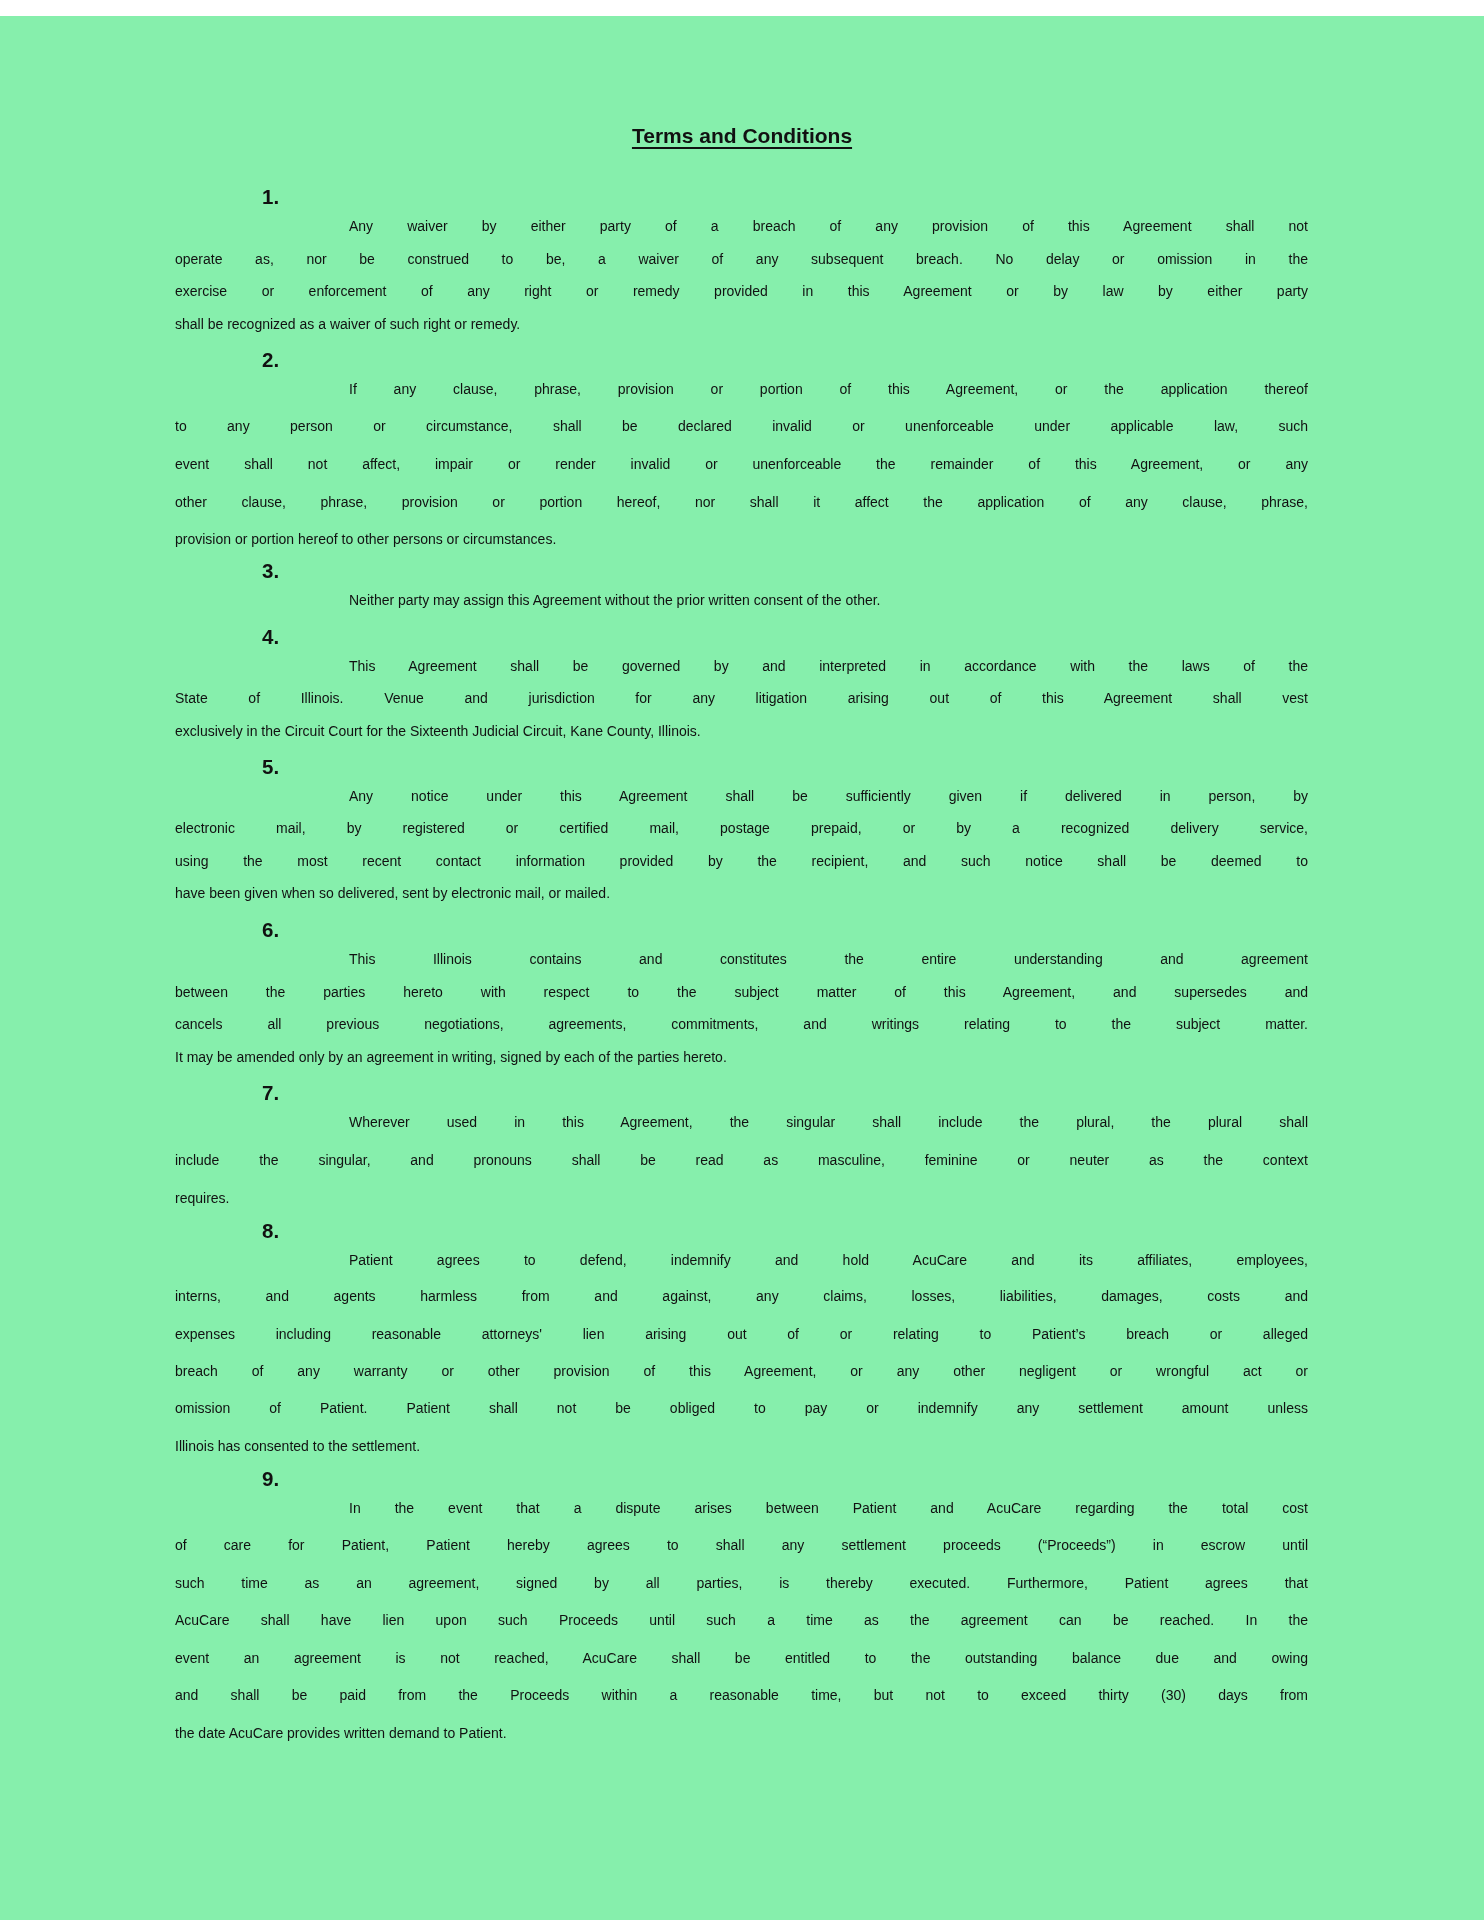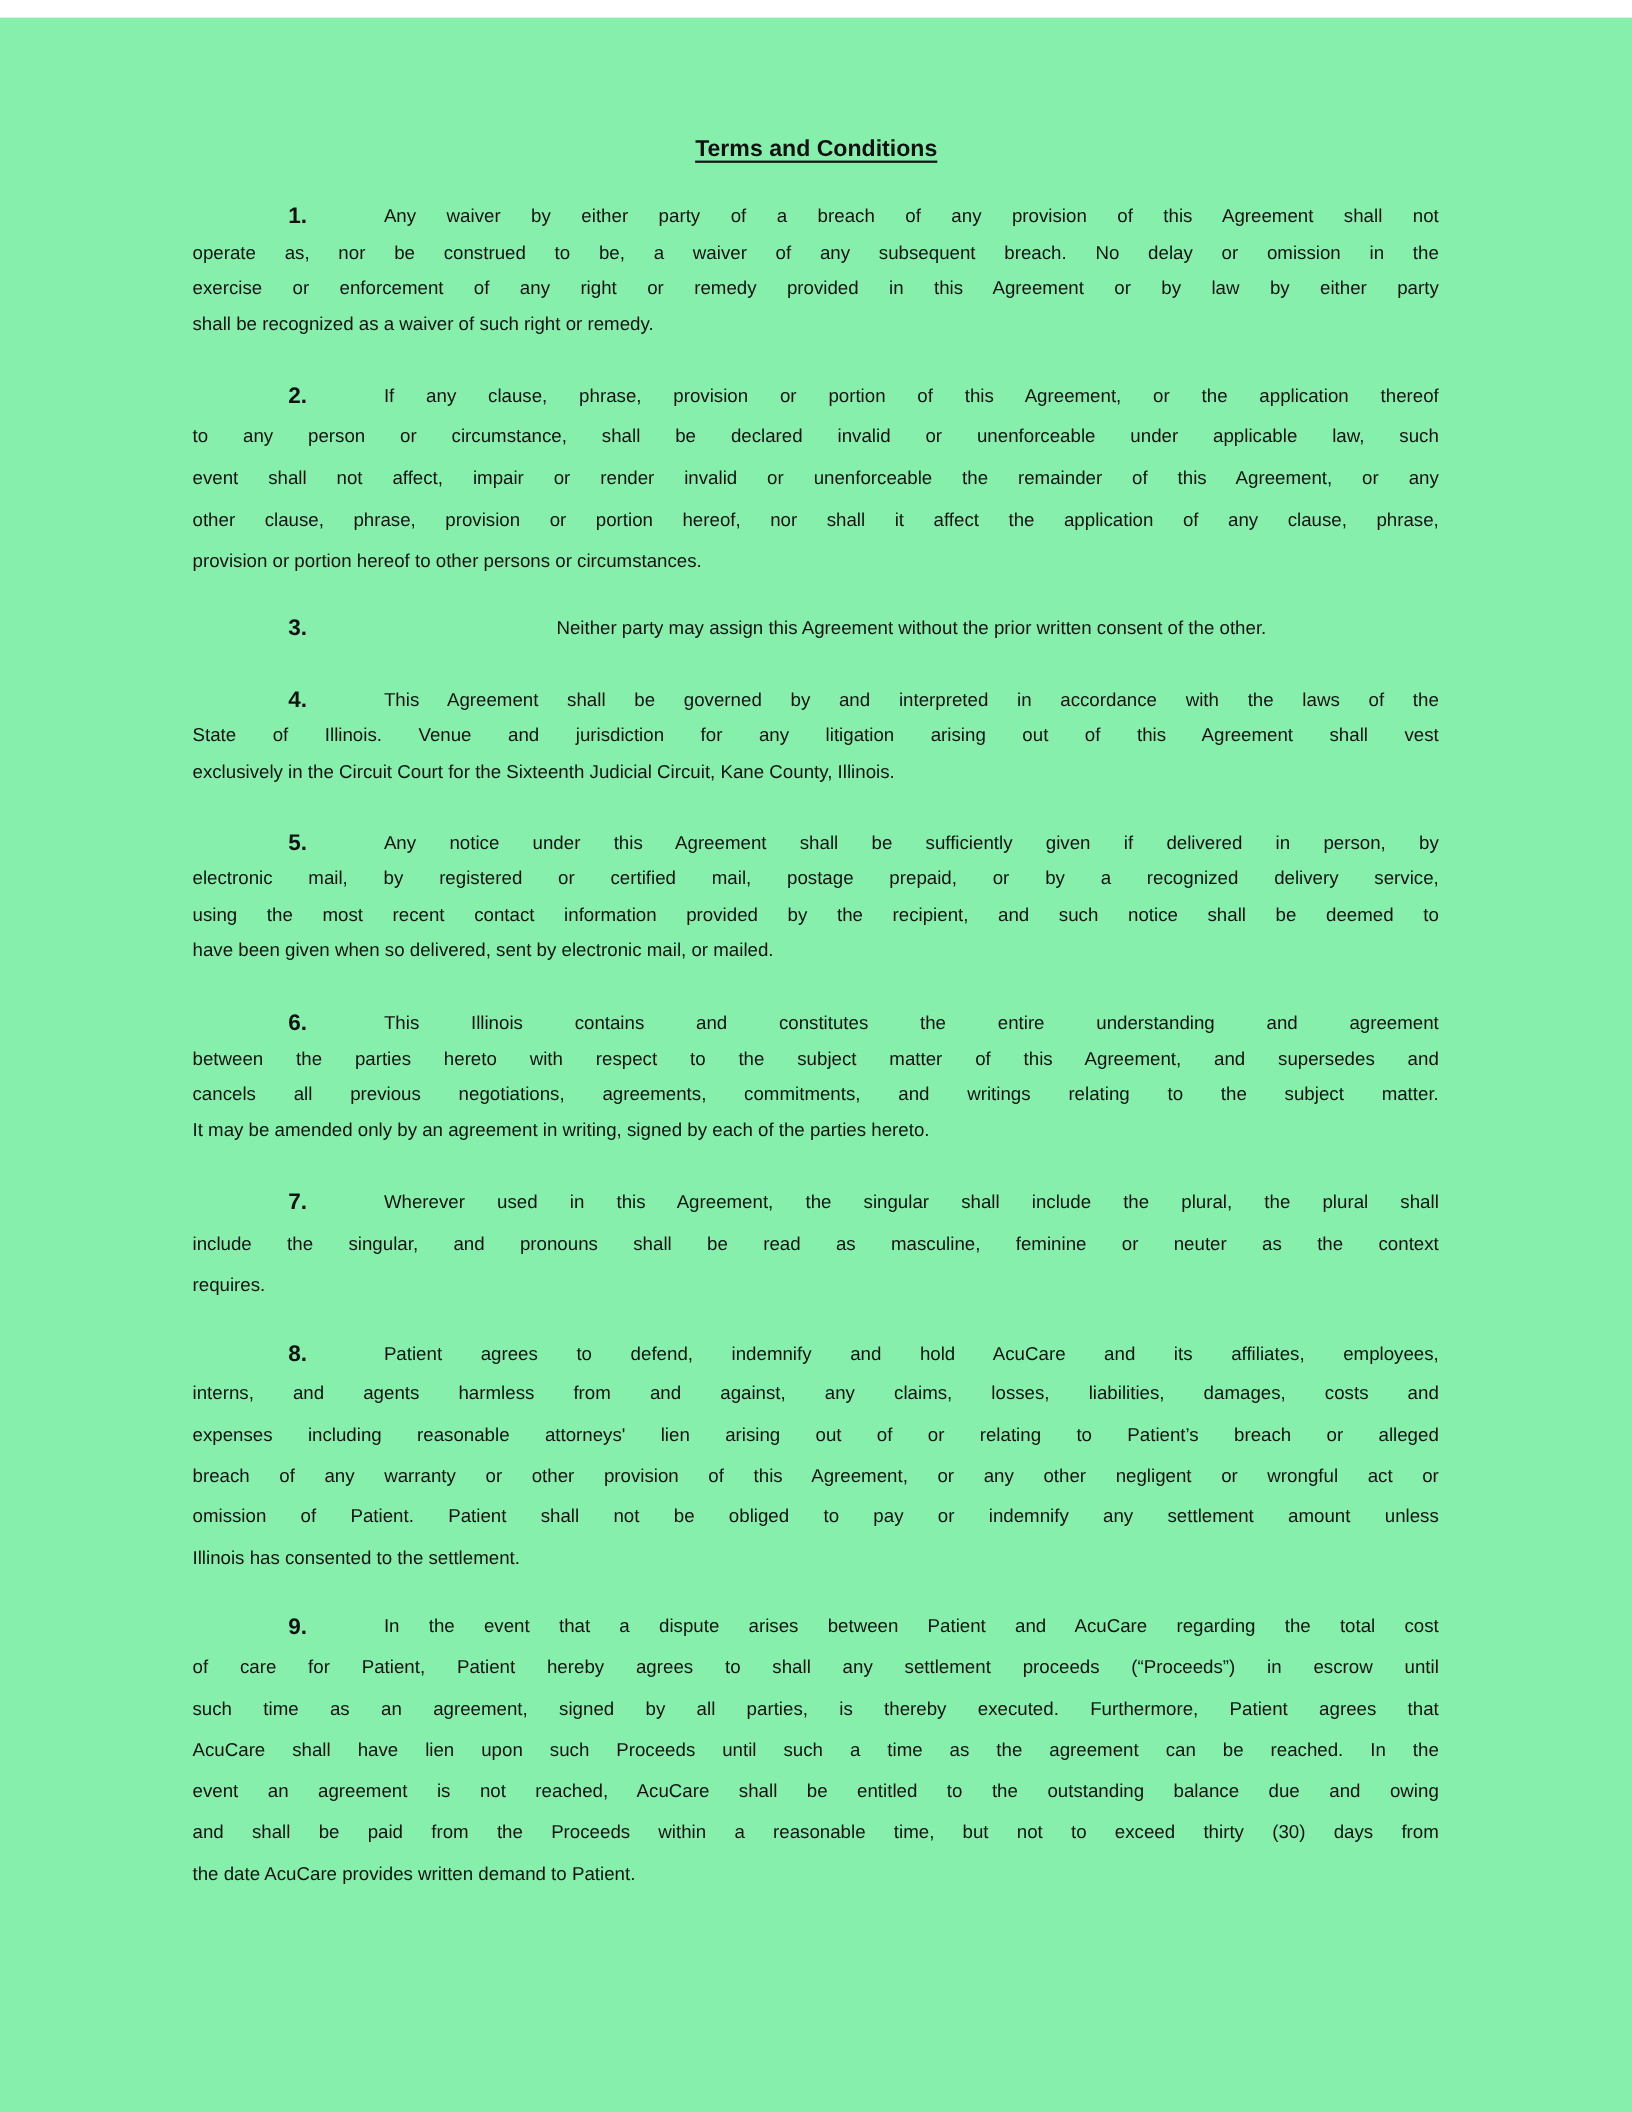--- a/index.html
+++ b/index.html
@@ -6,24 +6,24 @@
   body { width: 1484px; height: 1920px; position: relative; overflow: hidden; }
   .page { position: absolute; left: 0; top: 16px; width: 1484px; height: 1920px; background: #86efac; color: #111111; }
   .title {
     position: absolute; left: 0; width: 1484px; top: 106px; height: 28px; line-height: 28px;
     text-align: center; font-family: "Liberation Sans", sans-serif; font-weight: bold; font-size: 21px;
   }
   .title span { text-decoration: underline; text-decoration-thickness: 2px; text-underline-offset: 4px; }
   .para { position: absolute; left: 0; top: 0; width: 1484px; }
   .line {
     position: absolute; left: 175px; width: 1133px; height: 30px; line-height: 30px;
-    font-family: "Liberation Sans", sans-serif; font-size: 17px; white-space: nowrap;
-    text-align: left; transform-origin: left center;
+    font-family: "Liberation Sans", sans-serif; font-size: 14px; white-space: nowrap;
+    text-align: left; transform-origin: left center; margin-top: 29px;
   }
-  .line.first { left: 349px; width: 959px; text-align: center; }
+  .line.first { left: 349px; width: 959px; }
   .line.justify { text-align: justify; text-align-last: justify; }
   .num {
     position: absolute; left: 262px; width: 60px; height: 30px; line-height: 30px;
     font-family: "Liberation Sans", sans-serif; font-weight: bold; font-size: 20.5px;
   }
 </style>
 </head>
 <body>
 
 <div class="page">

